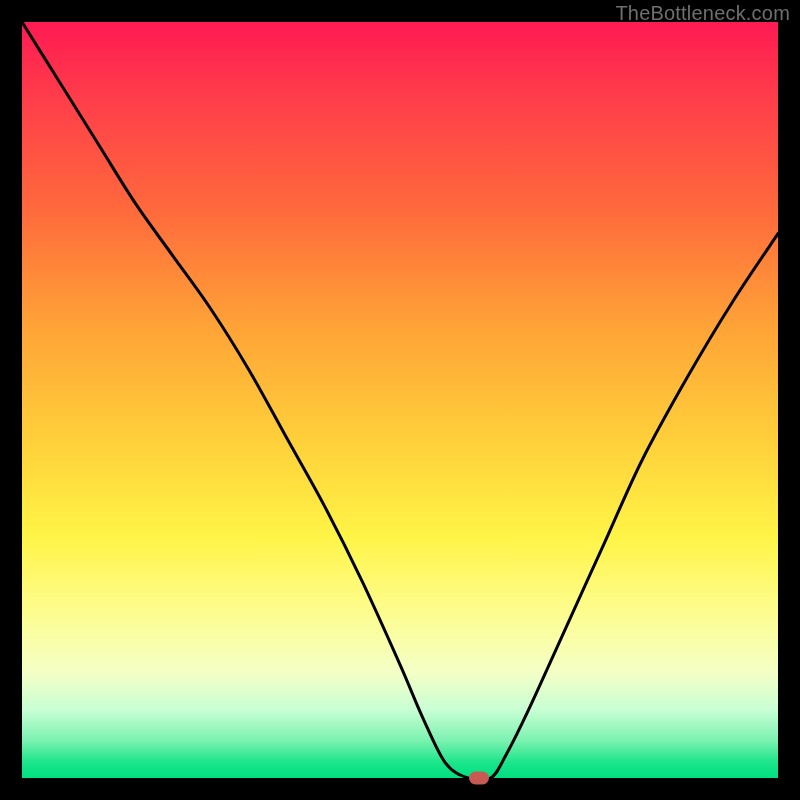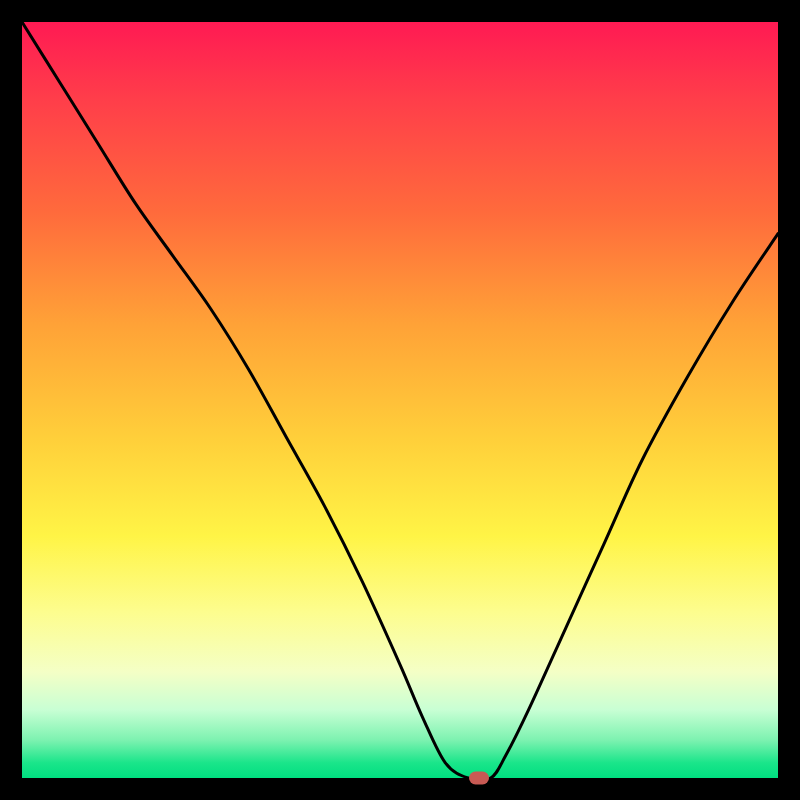--- a/index.html
+++ b/index.html
@@ -64,20 +64,21 @@
     background: #c85a54;
     border-radius: 7px;
     transform: translate(-50%, -50%);
   }
 </style>
 </head>
 <body>
 
 <div class="frame">
 
+  <div class="watermark">TheBottleneck.com</div>
 
   <div class="plot">
     <svg class="curve" viewBox="0 0 756 756" preserveAspectRatio="none">
       <path id="curve-path" d="M 0.00 0.00 C 6.30 10.08, 25.20 40.32, 37.80 60.48 C 50.40 80.64, 63.00 100.80, 75.60 120.96 C 88.20 141.12, 100.80 162.54, 113.40 181.44 C 126.00 200.34, 138.60 216.72, 151.20 234.36 C 163.80 252.00, 176.40 268.38, 189.00 287.28 C 201.60 306.18, 214.20 326.34, 226.80 347.76 C 239.40 369.18, 252.00 393.12, 264.60 415.80 C 277.20 438.48, 289.80 459.90, 302.40 483.84 C 315.00 507.78, 327.60 532.98, 340.20 559.44 C 352.80 585.90, 367.92 619.92, 378.00 642.60 C 388.08 665.28, 393.12 679.14, 400.68 695.52 C 408.24 711.90, 415.80 730.80, 423.36 740.88 C 430.92 750.96, 438.48 753.48, 446.04 756.00 C 453.60 758.52, 462.42 759.78, 468.72 756.00 C 475.02 752.22, 477.54 744.66, 483.84 733.32 C 490.14 721.98, 496.44 709.38, 506.52 687.96 C 516.60 666.54, 531.72 632.52, 544.32 604.80 C 556.92 577.08, 569.52 549.36, 582.12 521.64 C 594.72 493.92, 606.06 466.20, 619.92 438.48 C 633.78 410.76, 650.16 381.78, 665.28 355.32 C 680.40 328.86, 695.52 303.66, 710.64 279.72 C 725.76 255.78, 748.44 223.02, 756.00 211.68" fill="none" stroke="#000000" stroke-width="3" stroke-linejoin="round" stroke-linecap="round"></path>
     </svg>
     <div id="marker" class="marker" style="left: 457.38px; top: 756px; background: rgb(200, 90, 84);"></div>
   </div>
 
 </div>
 

